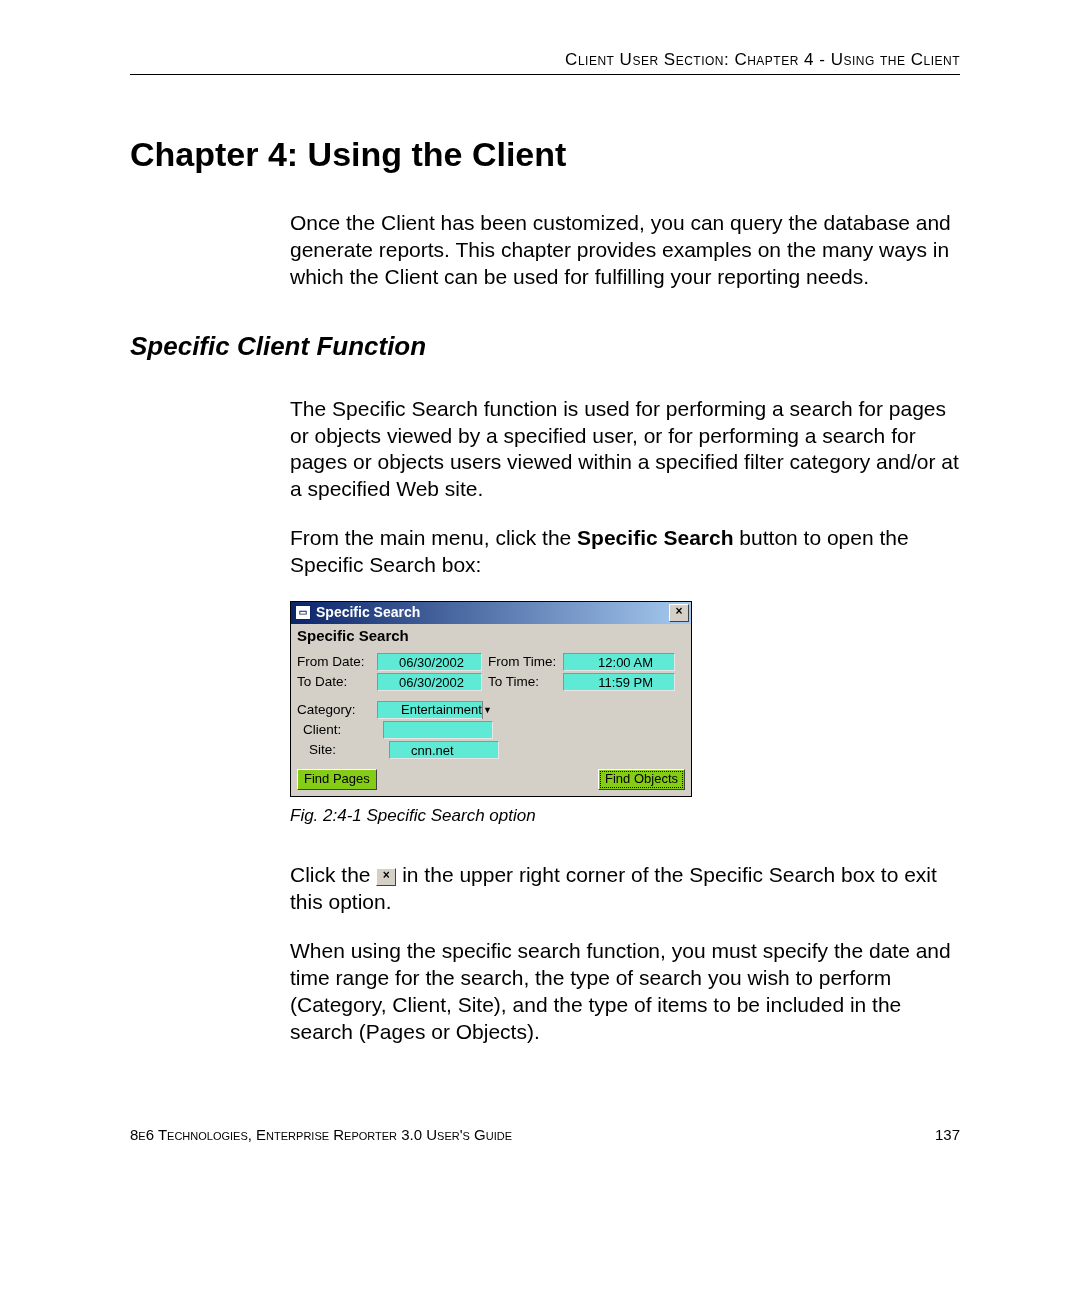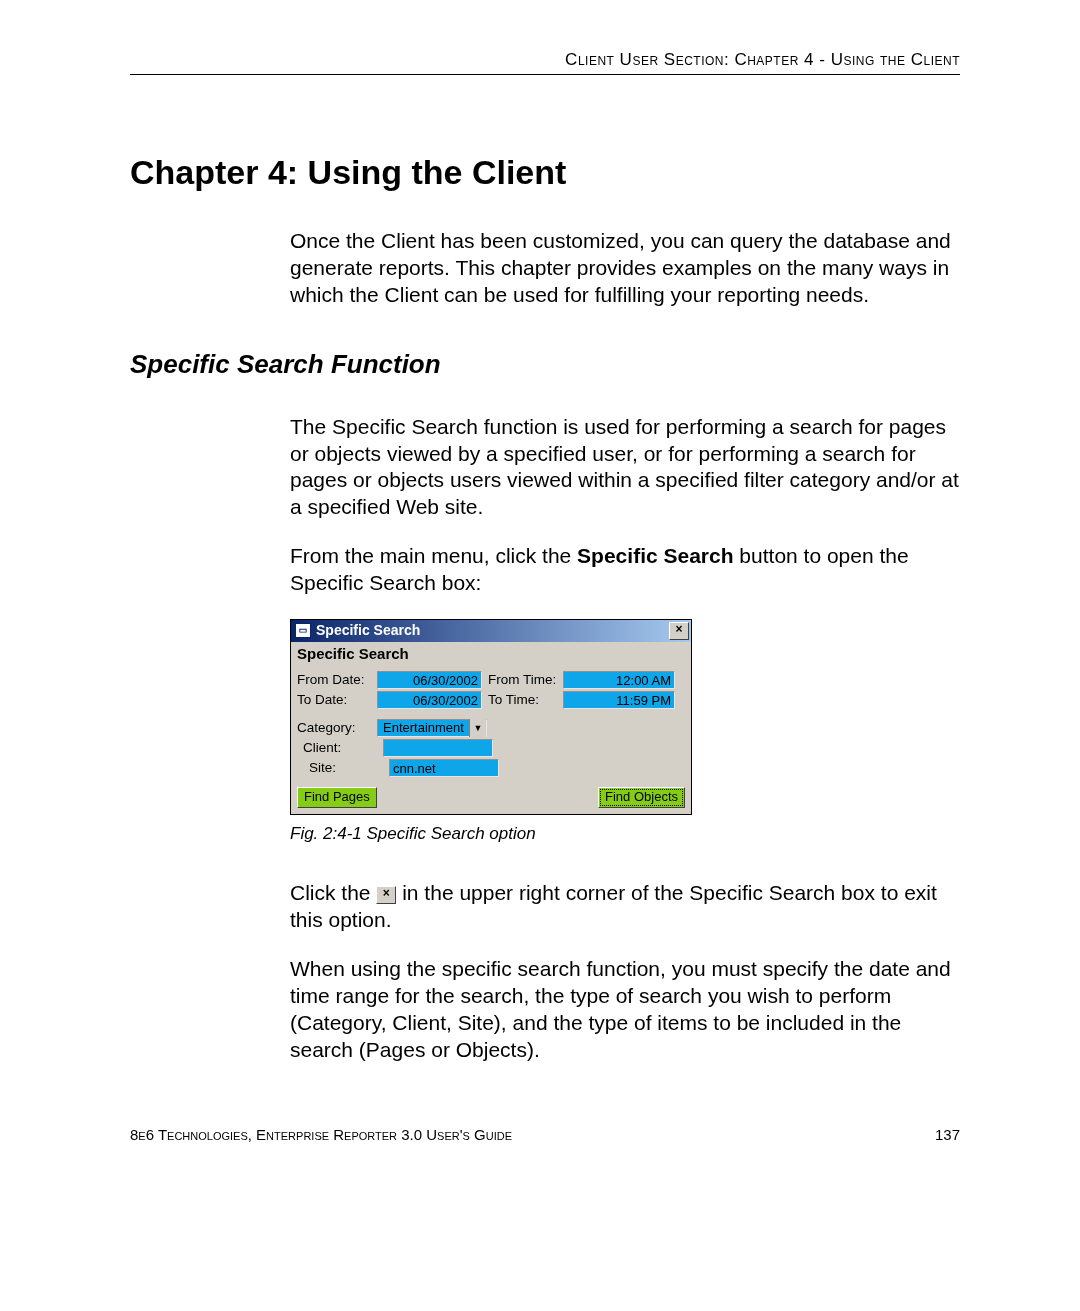--- a/index.html
+++ b/index.html
@@ -15,21 +15,21 @@
     position: relative;
     box-sizing: border-box;
     padding: 50px 120px 0 130px;
   }
   .running-header {
     font-variant: small-caps;
     font-size: 17px;
     text-align: right;
     border-bottom: 1px solid #000;
     padding-bottom: 4px;
-    margin-bottom: 78px;
+    margin-bottom: 60px;
     letter-spacing: 0.5px;
   }
   .chapter-title {
     font-size: 34px;
     font-weight: bold;
     margin-bottom: 36px;
   }
   .body-block {
     margin-left: 160px;
     font-size: 21px;
@@ -105,23 +105,23 @@
   .dlg-row {
     display: flex;
     margin-bottom: 2px;
   }
   .dlg-label {
     width: 80px;
     font-size: 13.5px;
   }
   .dlg-field {
     border: 1px inset #e6e6e6;
-    background: #0ea5e9;
+    background: #5eead4;
     height: 18px;
-    padding: 0 3px;
+    padding: 0 21px;
     font-size: 13px;
     line-height: 18px;
     text-align: right;
     box-sizing: border-box;
   }
   .dlg-field.left { text-align: left; }
   .date-field { width: 105px; }
   .time-label { width: 75px; font-size:13.5px; padding-left:6px; }
   .time-field { width: 112px; }
   .cat-field {
@@ -198,21 +198,21 @@
 <div class="page">
 
   <div class="running-header">Client User Section: Chapter 4 - Using the Client</div>
 
   <div class="chapter-title">Chapter 4: Using the Client</div>
 
   <div class="body-block">
     <div class="para">Once the Client has been customized, you can query the database and generate reports. This chapter provides examples on the many ways in which the Client can be used for fulfilling your reporting needs.</div>
   </div>
 
-  <div class="section-title">Specific Search Function</div>
+  <div class="section-title">Specific Client Function</div>
 
   <div class="body-block">
     <div class="para">The Specific Search function is used for performing a search for pages or objects viewed by a specified user, or for performing a search for pages or objects users viewed within a specified filter category and/or at a specified Web site.</div>
 
     <div class="para">
       <span>From the main menu, click the </span><span class="bold">Specific Search</span><span> button to open the Specific Search box:</span>
     </div>
 
     <div class="dialog">
       <div class="titlebar">

